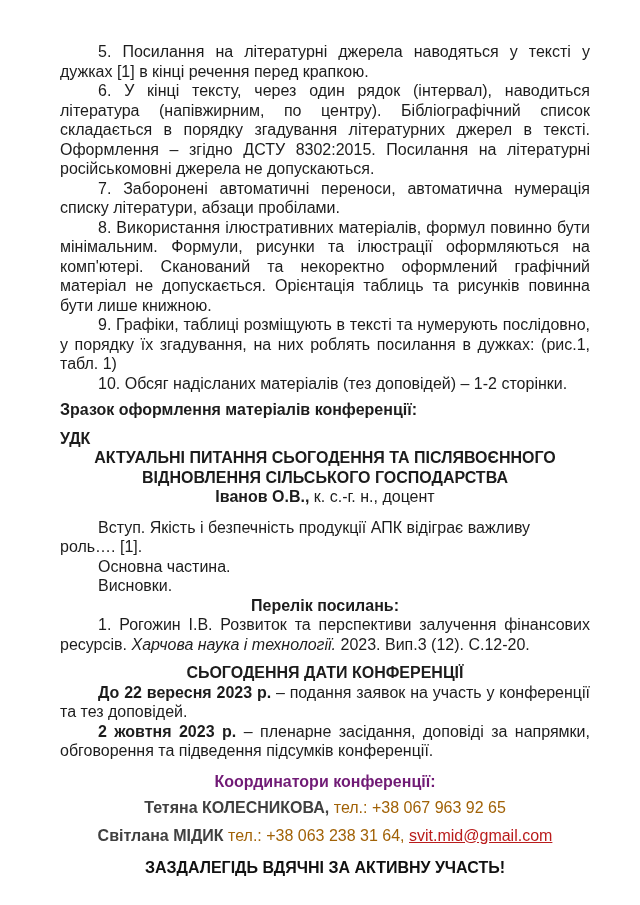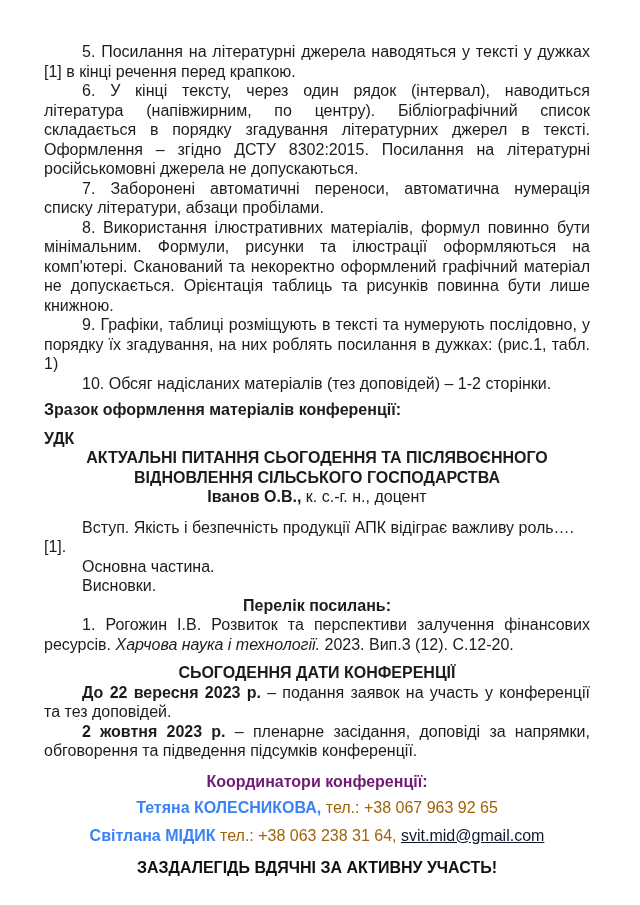--- a/index.html
+++ b/index.html
@@ -6,42 +6,42 @@
   body {
     width: 640px; height: 905px;
     background: #ffffff;
     font-family: "Liberation Sans", sans-serif;
     color: #1c1c1c;
     overflow: hidden;
   }
   .page {
     box-sizing: border-box;
     width: 640px; height: 905px;
-    padding: 42px 50px 0 44px;
+    padding: 42px 50px 0 60px;
     font-size: 16px;
     line-height: 19.5px;
   }
   p, div { margin: 0; }
   .para { text-align: justify; text-indent: 38px; }
   .indent { text-indent: 38px; }
   .bold { font-weight: bold; }
   .italic { font-style: italic; }
   .sample-heading { text-align: left; font-weight: bold; margin-top: 7px; }
   .udk { font-weight: bold; margin-top: 9px; }
   .doc-title { text-align: center; font-weight: bold; }
   .author-line { text-align: center; }
   .affiliation { text-align: center; font-style: italic; }
   .body-intro { margin-top: 11px; }
   .refs-heading { text-align: center; font-weight: bold; }
   .dates-heading { text-align: center; font-weight: bold; margin-top: 9px; }
   .coord-heading { text-align: center; font-weight: bold; color: #701a75; margin-top: 11px; margin-bottom: 7px; }
   .coord-line { text-align: center; color: #cb2b20; margin-bottom: 8px; }
-  .coord-name { font-weight: bold; color: #3b82f6; }
+  .coord-name { font-weight: bold; color: #404040; }
   .coord-phone { color: #a16207; }
-  .email-link { color: #0f172a; text-decoration: underline; cursor: pointer; }
+  .email-link { color: #b91c1c; text-decoration: underline; cursor: pointer; }
   .closing { text-align: center; font-weight: bold; margin-top: 13px; color: #111111; }
 </style>
 </head>
 <body>
 
 <div class="page">
 
   <p class="para">5. Посилання на літературні джерела наводяться у тексті у дужках [1] в кінці речення перед крапкою.</p>
   <p class="para">6. У кінці тексту, через один рядок (інтервал), наводиться література (напівжирним, по центру). Бібліографічний список складається в порядку згадування літературних джерел в тексті. Оформлення – згідно ДСТУ 8302:2015. Посилання на літературні російськомовні джерела не допускаються.</p>
   <p class="para">7. Заборонені автоматичні переноси, автоматична нумерація списку літератури, абзаци пробілами.</p>

